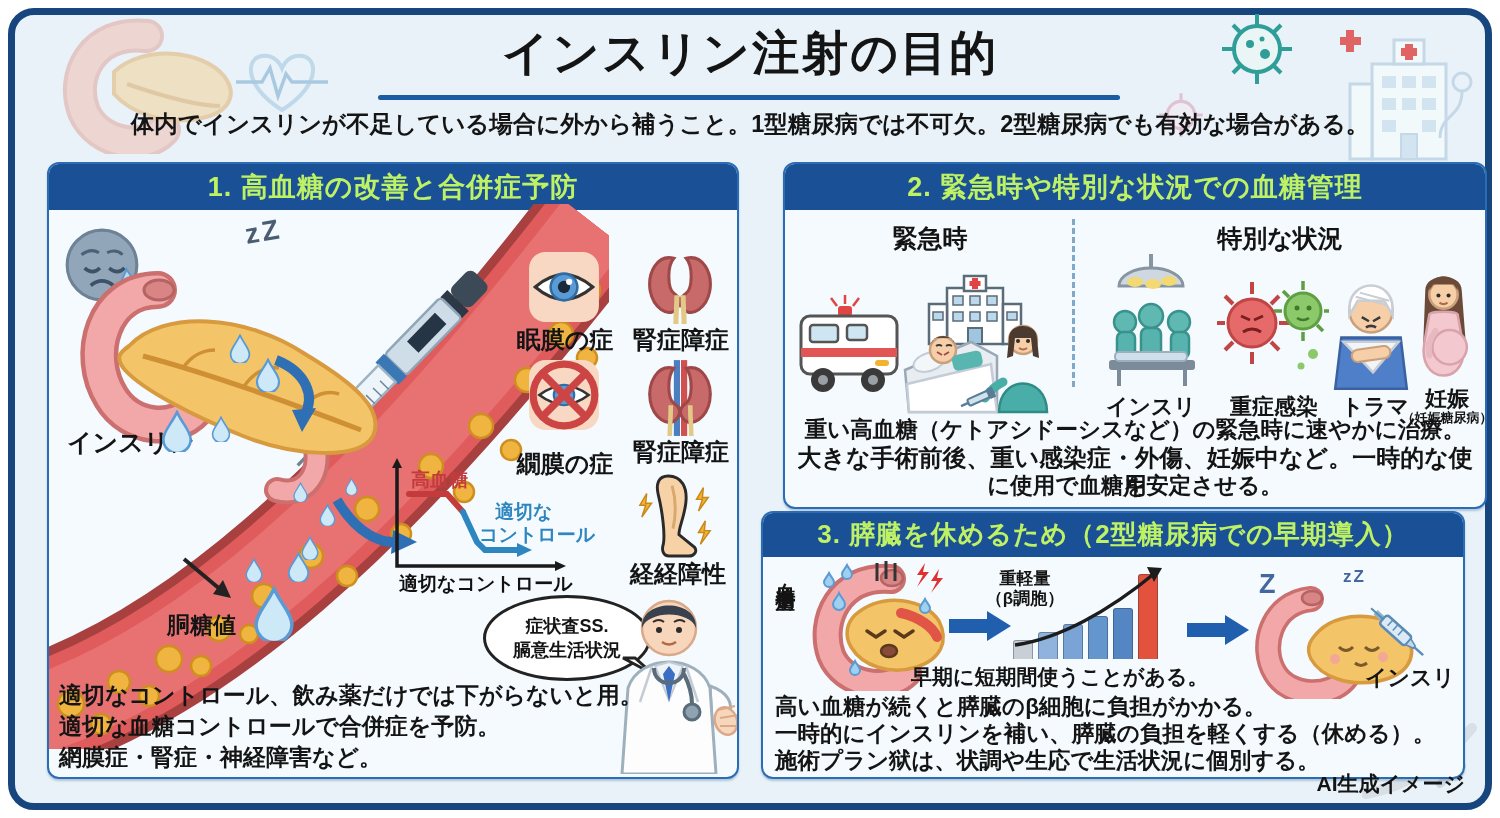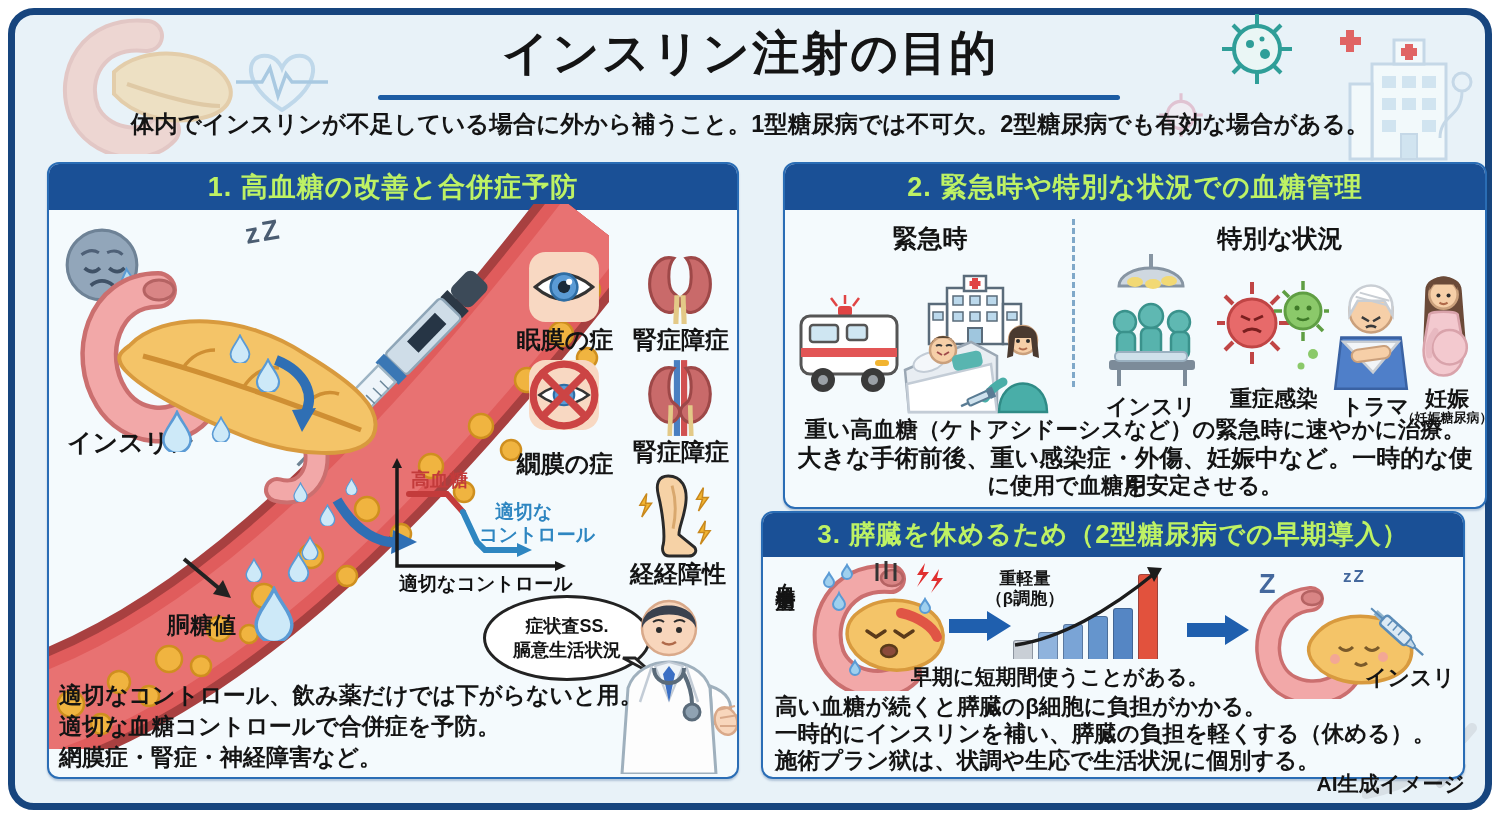--- a/index.html
+++ b/index.html
@@ -437,21 +437,21 @@
       <path d="M24,20 A14,14 0 0 1 52,20 L48,14 L28,14 Z" fill="#6b4a38"></path>
       <circle cx="33" cy="25" r="2" fill="#2c2c2c"></circle>
         <circle cx="43" cy="25" r="2" fill="#2c2c2c"></circle>
       <path d="M34,32 q4,3 8,0" stroke="#b06a4a" stroke-width="2" fill="none"></path>
       <path d="M24,44 C 24,40 52,40 52,44 L58,78 C 58,98 46,104 38,104 C 24,104 16,90 19,72 Z" fill="#f3c9cf" stroke="#d9a3ab" stroke-width="2.5"></path>
       <circle cx="44" cy="76" r="17" fill="#f3c9cf" stroke="#d9a3ab" stroke-width="2.5"></circle>
       <path d="M30,60 C 24,68 22,76 24,84" stroke="#e8b9c1" stroke-width="6" fill="none" stroke-linecap="round"></path>
     </svg>
 
     <div class="icon-label" style="left:300px;top:228px;width:132px;font-size:22px;">インスリ</div>
-    <div class="icon-label" style="left:428px;top:220px;width:122px;font-size:22px;">重症感染</div>
+    <div class="icon-label" style="left:428px;top:228px;width:122px;font-size:22px;">重症感染</div>
     <div class="icon-label" style="left:548px;top:228px;width:84px;font-size:22px;">トラマ</div>
     <div class="icon-label" style="left:628px;top:220px;width:68px;font-size:22px;">妊娠</div>
     <div class="icon-label" style="left:608px;top:245px;width:108px;font-size:13px;">（妊娠糖尿病）</div>
 
     <div class="abs body-text" style="left:8px;top:252px;width:684px;text-align:center;font-size:22.5px;line-height:28px;">重い高血糖（ケトアシドーシスなど）の緊急時に速やかに治療。</div>
     <div class="abs body-text" style="left:8px;top:280px;width:684px;text-align:center;font-size:24px;line-height:28px;">大きな手術前後、重い感染症・外傷、妊娠中など。一時的な使用</div>
     <div class="abs body-text" style="left:8px;top:308px;width:684px;text-align:center;font-size:22.5px;line-height:28px;">に使用で血糖を安定させる。</div>
   </div>
 
   <div class="panel" style="left:761px;top:511px;width:700px;height:264px;">

